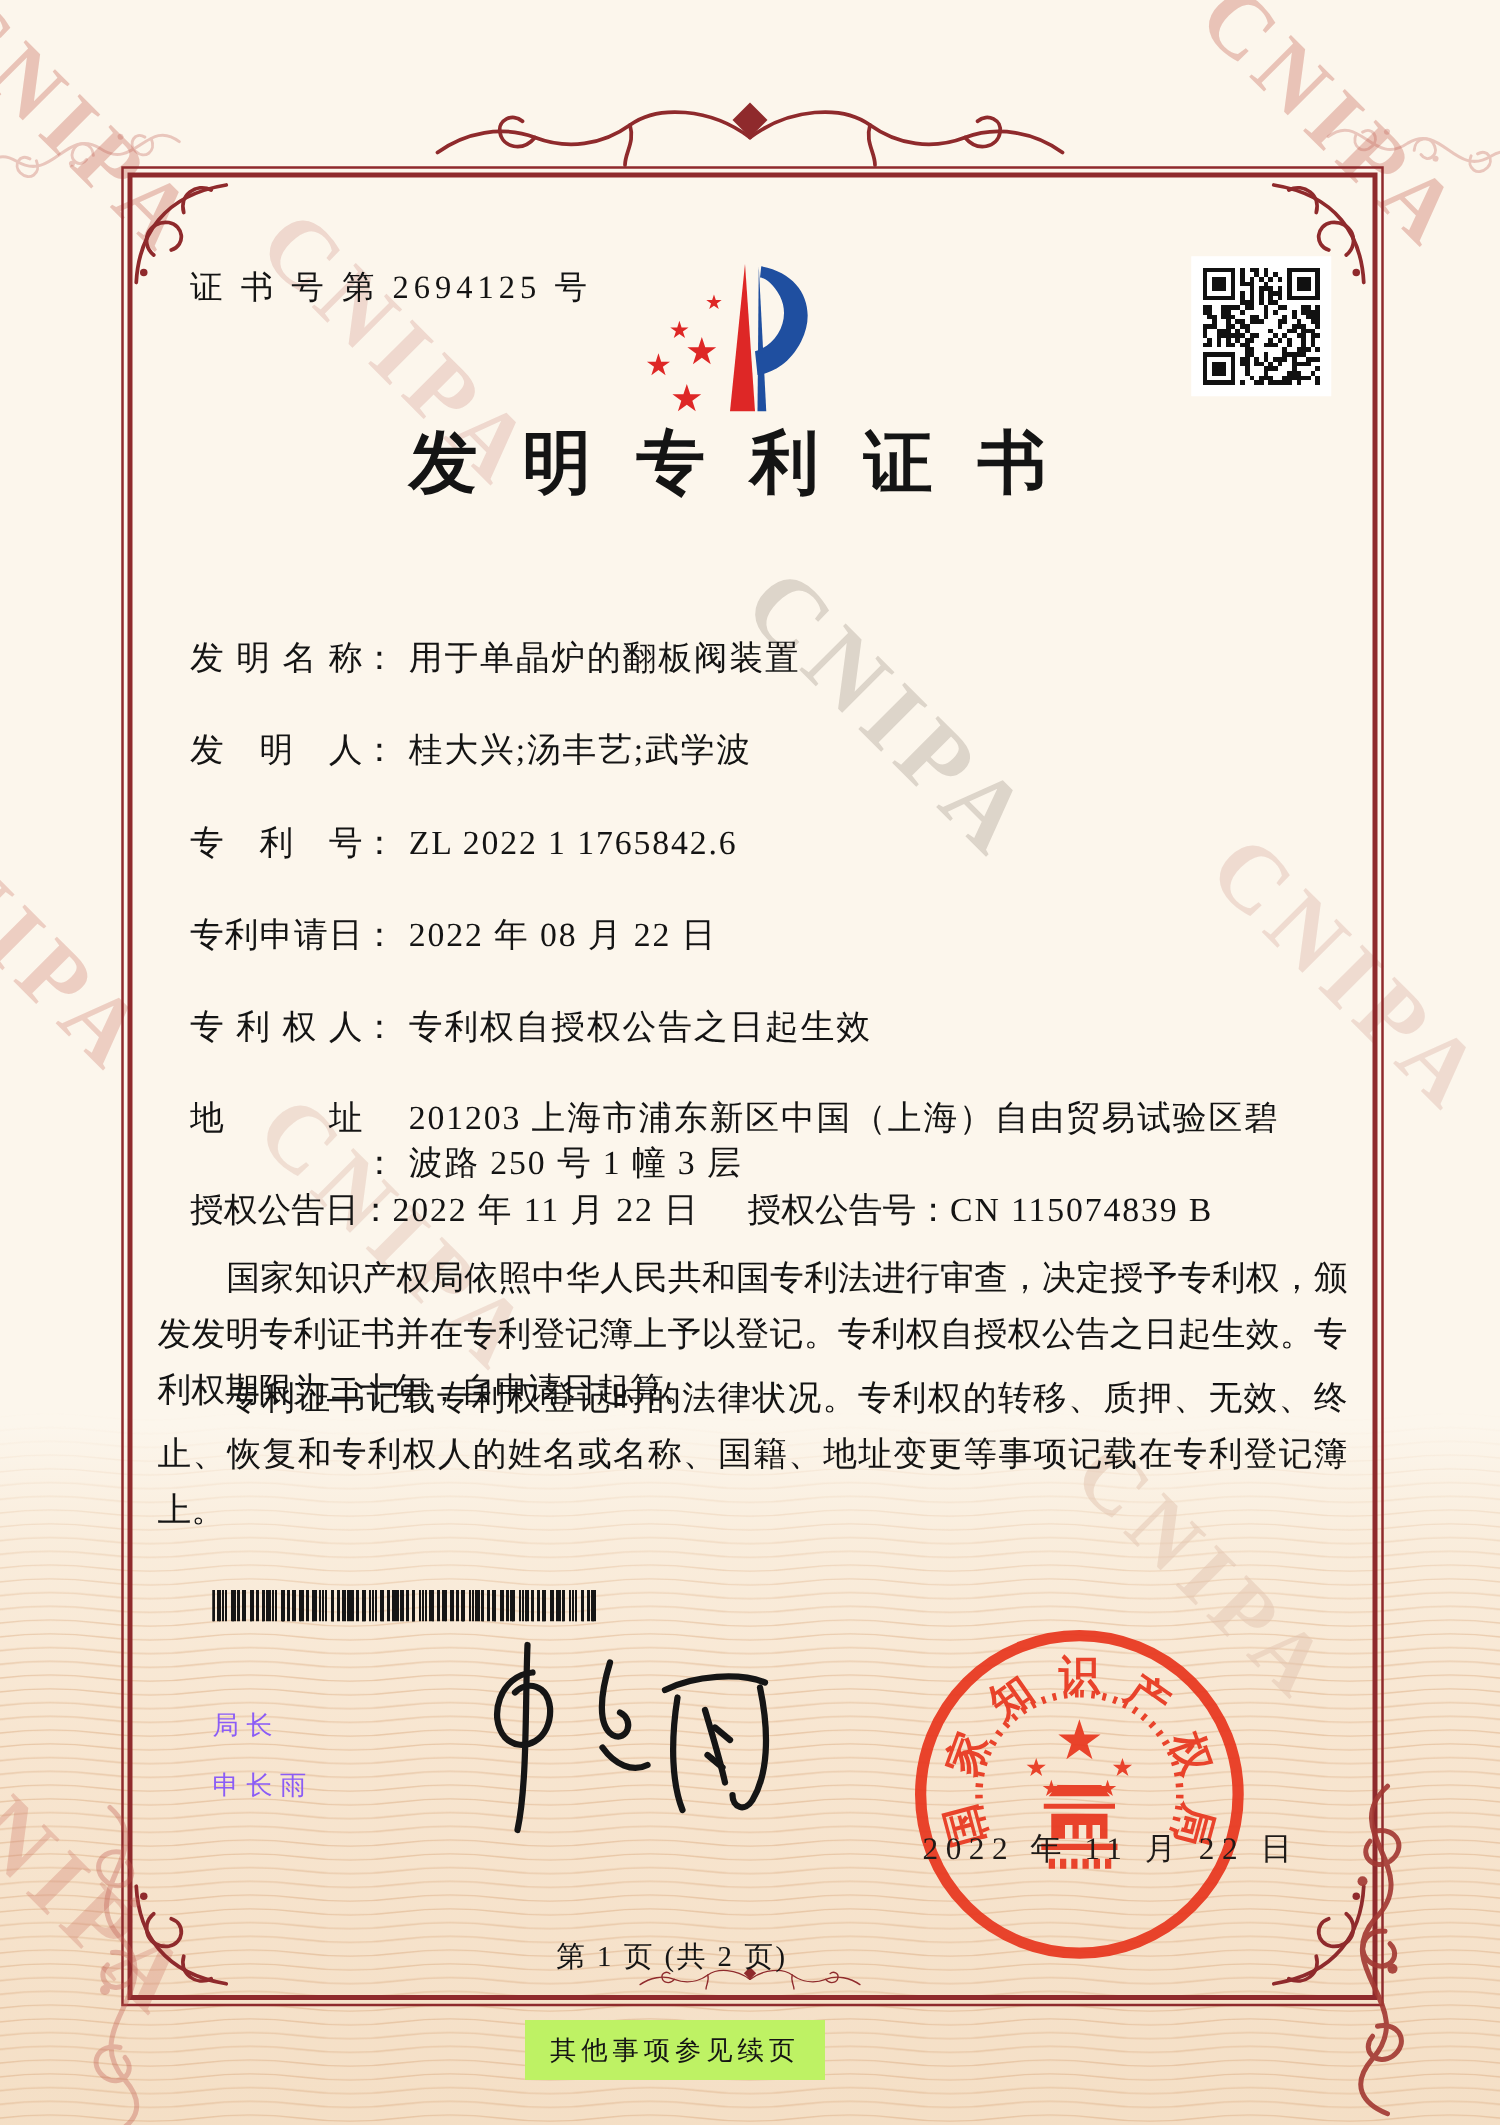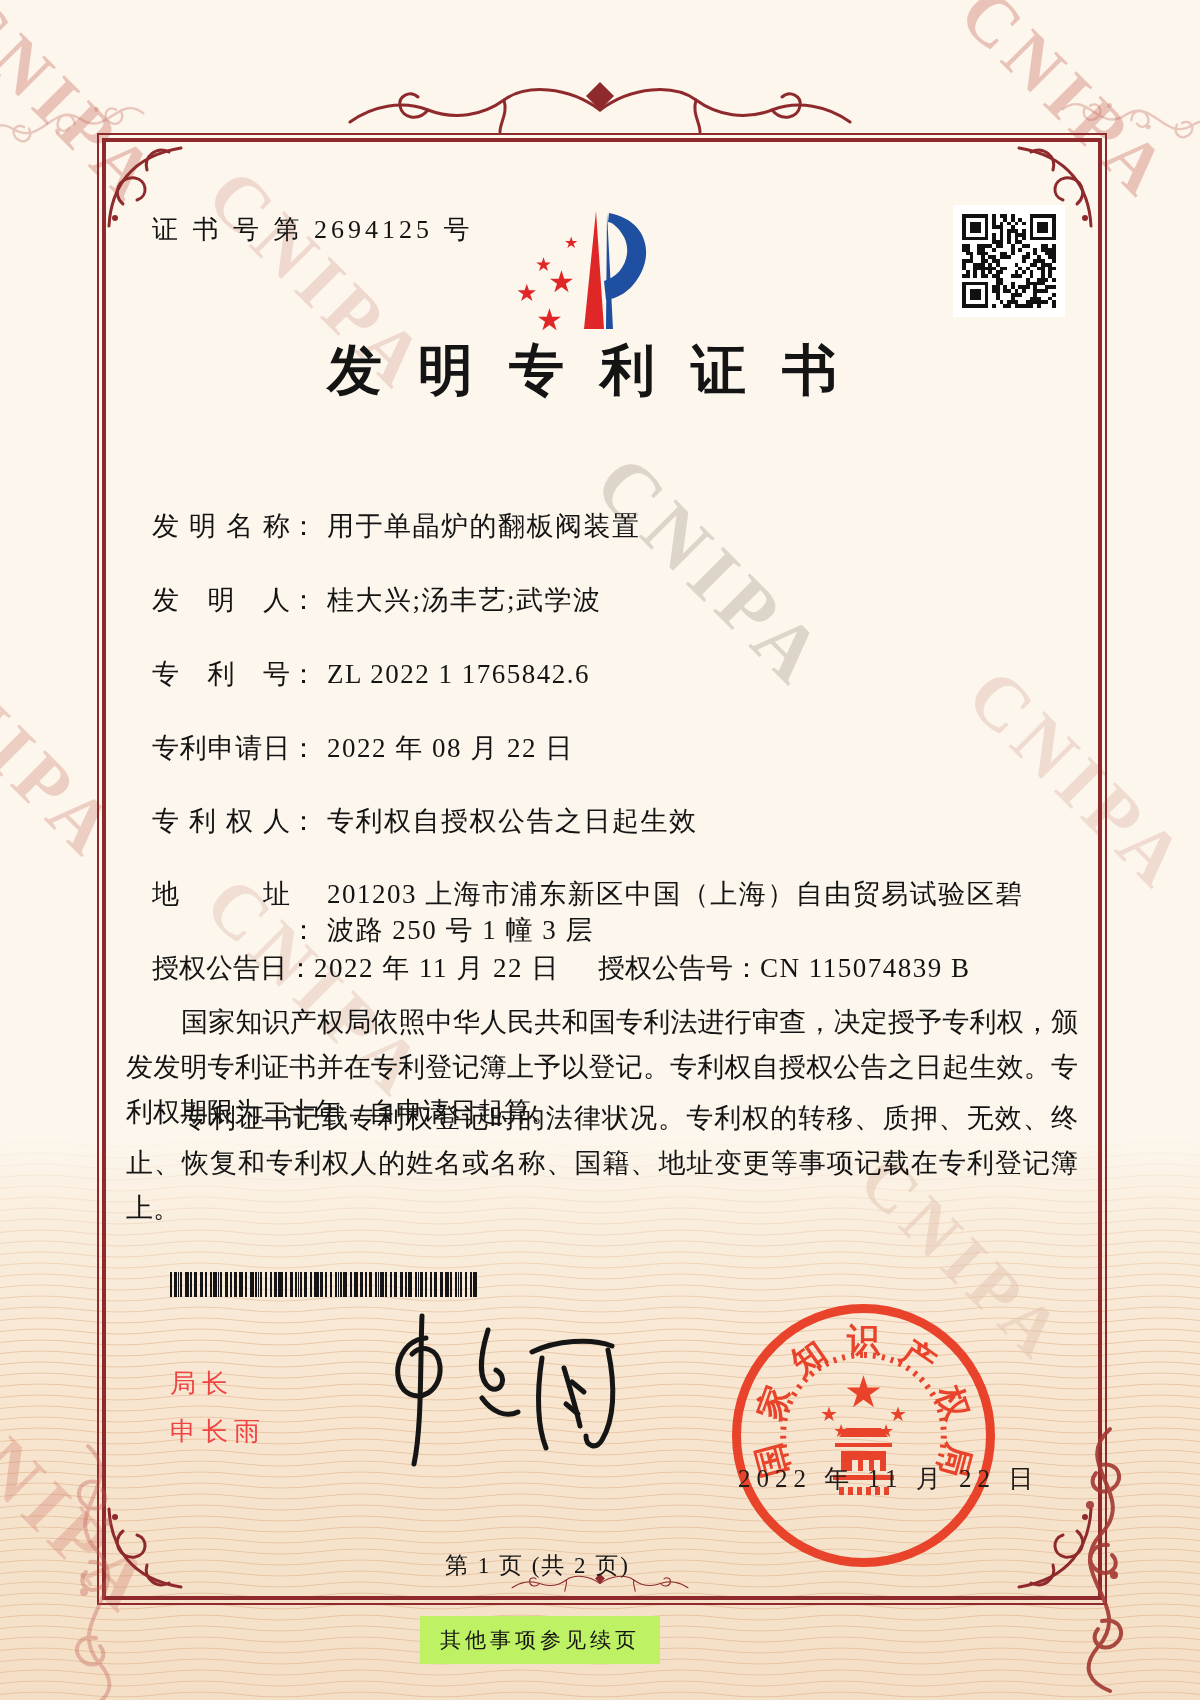--- a/index.html
+++ b/index.html
@@ -45,21 +45,21 @@
 
   
   .barcode{position:absolute;left:170px;top:1272px;width:308px;height:25px;z-index:4;
     background-image:
       repeating-linear-gradient(90deg,#151515 0 2px,transparent 2px 5px),
       repeating-linear-gradient(90deg,#151515 0 1px,transparent 1px 8px),
       repeating-linear-gradient(90deg,transparent 0 4px,#151515 4px 6px,transparent 6px 13px);}
 
   
   .director{position:absolute;left:170px;font-family:"Liberation Sans",sans-serif;
-            font-size:26px;letter-spacing:6px;color:#ef4444;z-index:4;}
+            font-size:21px;letter-spacing:6px;color:#8b5cf6;z-index:4;}
   .signature{position:absolute;left:360px;top:1296px;z-index:4;}
 
   
   .seal{position:absolute;left:723px;top:1295px;z-index:5;opacity:.93;}
   .seal-date{position:absolute;left:738px;top:1462px;width:252px;text-align:center;
              font-size:25px;letter-spacing:6px;color:#1f1b18;z-index:6;white-space:nowrap;}
 
   
   .page-footer{position:absolute;left:400px;top:1550px;width:230px;text-align:right;
                font-size:23px;letter-spacing:2px;z-index:4;}

